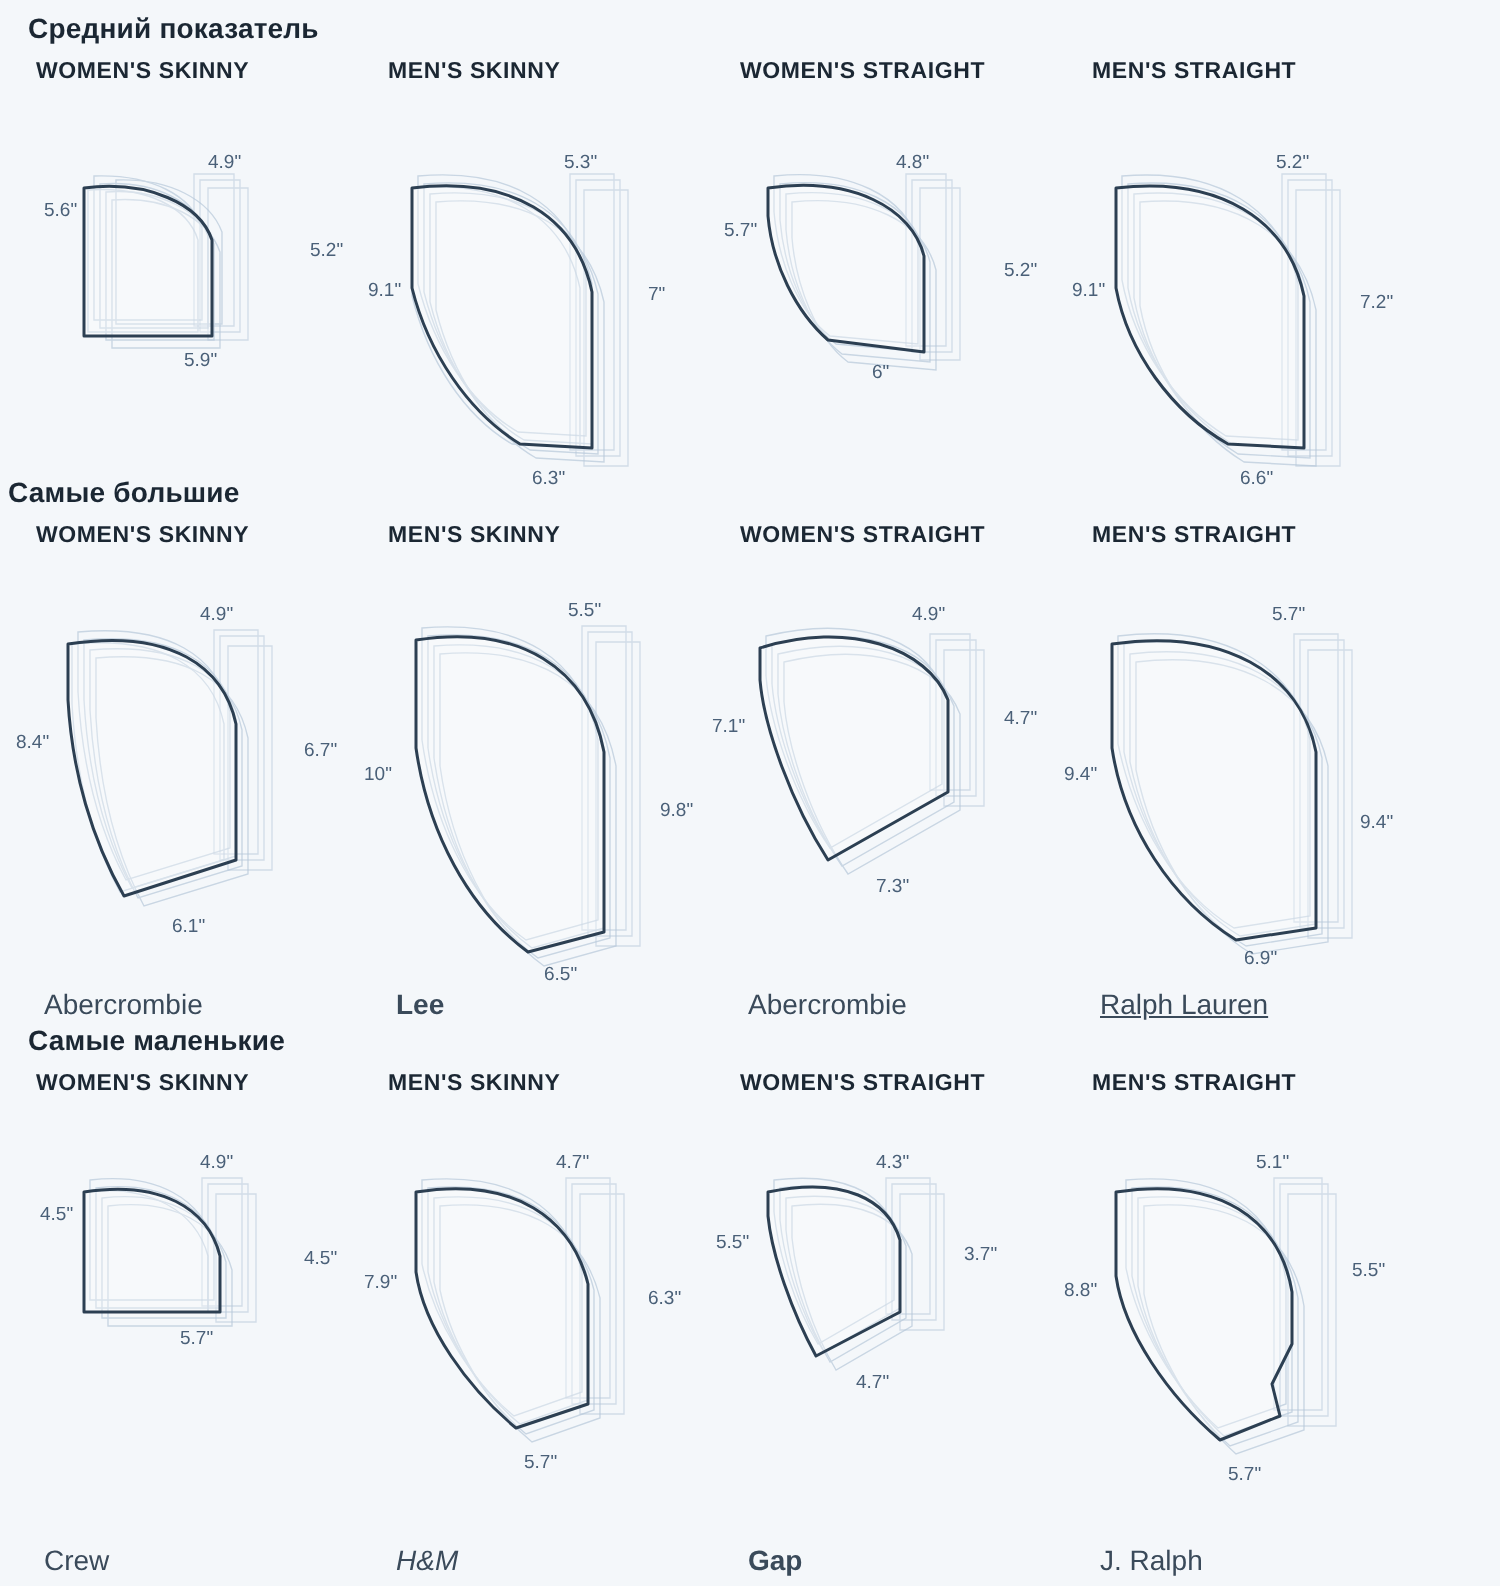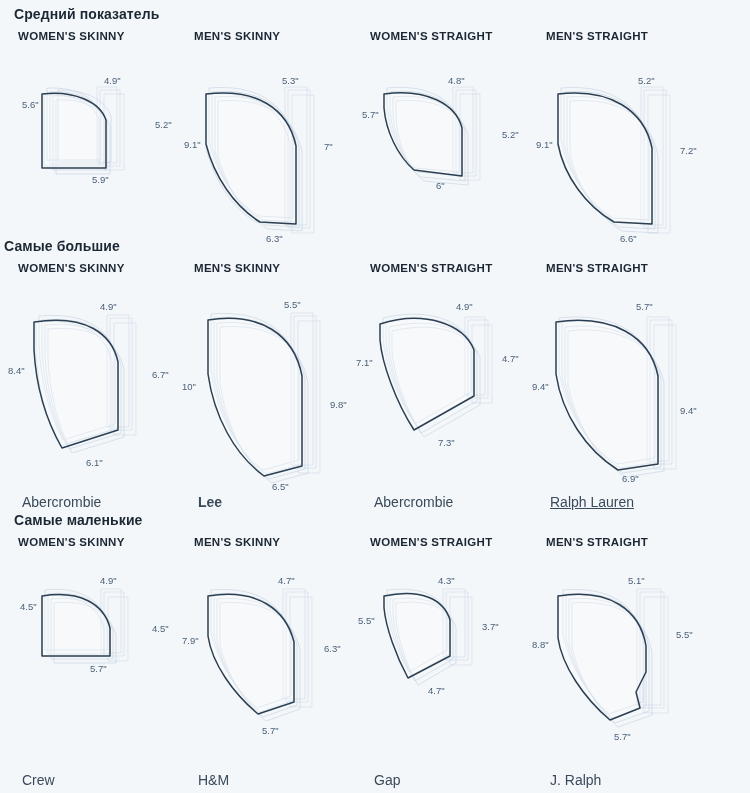--- a/index.html
+++ b/index.html
@@ -347,21 +347,21 @@
             <path d="M114,45 L136,45 L136,155 L114,155 Z"></path>
             <path d="M107,37 L129,37 L129,147 L107,147 Z"></path>
           </g>
           <path class="main-shape" d="M32,44 C82,36 110,58 118,90 L118,150 L82,162 C58,142 36,112 32,84 Z"></path>
           <text class="dim" x="102" y="32">4.7"</text>
           <text class="dim" x="6" y="92">7.9"</text>
           <text class="dim" x="148" y="100">6.3"</text>
           <text class="dim" x="86" y="182">5.7"</text>
         </svg>
       </div>
-      <div class="brand-label" style="top:236px; left:22px;">H&amp;M</div>
+      <div class="brand-label" style="top:236px; left:22px;font-style:italic;">H&amp;M</div>
     </div>
 
     <div class="cell" style="left:352px;">
       <div class="cell-title">WOMEN'S STRAIGHT</div>
       <div class="svgwrap">
         <svg viewBox="0 0 178 200" width="178" height="200">
           <g class="ghost">
             <path d="M38,42 C72,38 92,48 98,66 L98,102 L60,124 C48,104 40,78 38,58 Z"></path>
             <path d="M41,47 C75,43 95,53 101,71 L101,107 L63,129 C51,109 43,83 41,63 Z"></path>
             <path d="M35,38 C69,34 89,44 95,62 L95,98 L57,120 C45,100 37,74 35,54 Z"></path>
@@ -372,21 +372,21 @@
             <path d="M98,45 L120,45 L120,113 L98,113 Z"></path>
             <path d="M91,37 L113,37 L113,105 L91,105 Z"></path>
           </g>
           <path class="main-shape" d="M32,44 C70,36 92,48 98,68 L98,104 L56,126 C44,104 34,76 32,56 Z"></path>
           <text class="dim" x="86" y="32">4.3"</text>
           <text class="dim" x="6" y="72">5.5"</text>
           <text class="dim" x="130" y="78">3.7"</text>
           <text class="dim" x="76" y="142">4.7"</text>
         </svg>
       </div>
-      <div class="brand-label" style="top:236px; left:22px;">Gap</div>
+      <div class="brand-label" style="top:236px; left:22px;font-weight:bold;">Gap</div>
     </div>
 
     <div class="cell" style="left:528px;">
       <div class="cell-title">MEN'S STRAIGHT</div>
       <div class="svgwrap">
         <svg viewBox="0 0 178 200" width="178" height="200">
           <g class="ghost">
             <path d="M38,42 C84,38 112,56 118,92 L118,154 L84,166 C62,146 44,116 38,86 Z"></path>
             <path d="M41,47 C87,43 115,61 121,97 L121,159 L87,171 C65,151 47,121 41,91 Z"></path>
             <path d="M35,38 C81,34 109,52 115,88 L115,150 L81,162 C59,142 41,112 35,82 Z"></path>

